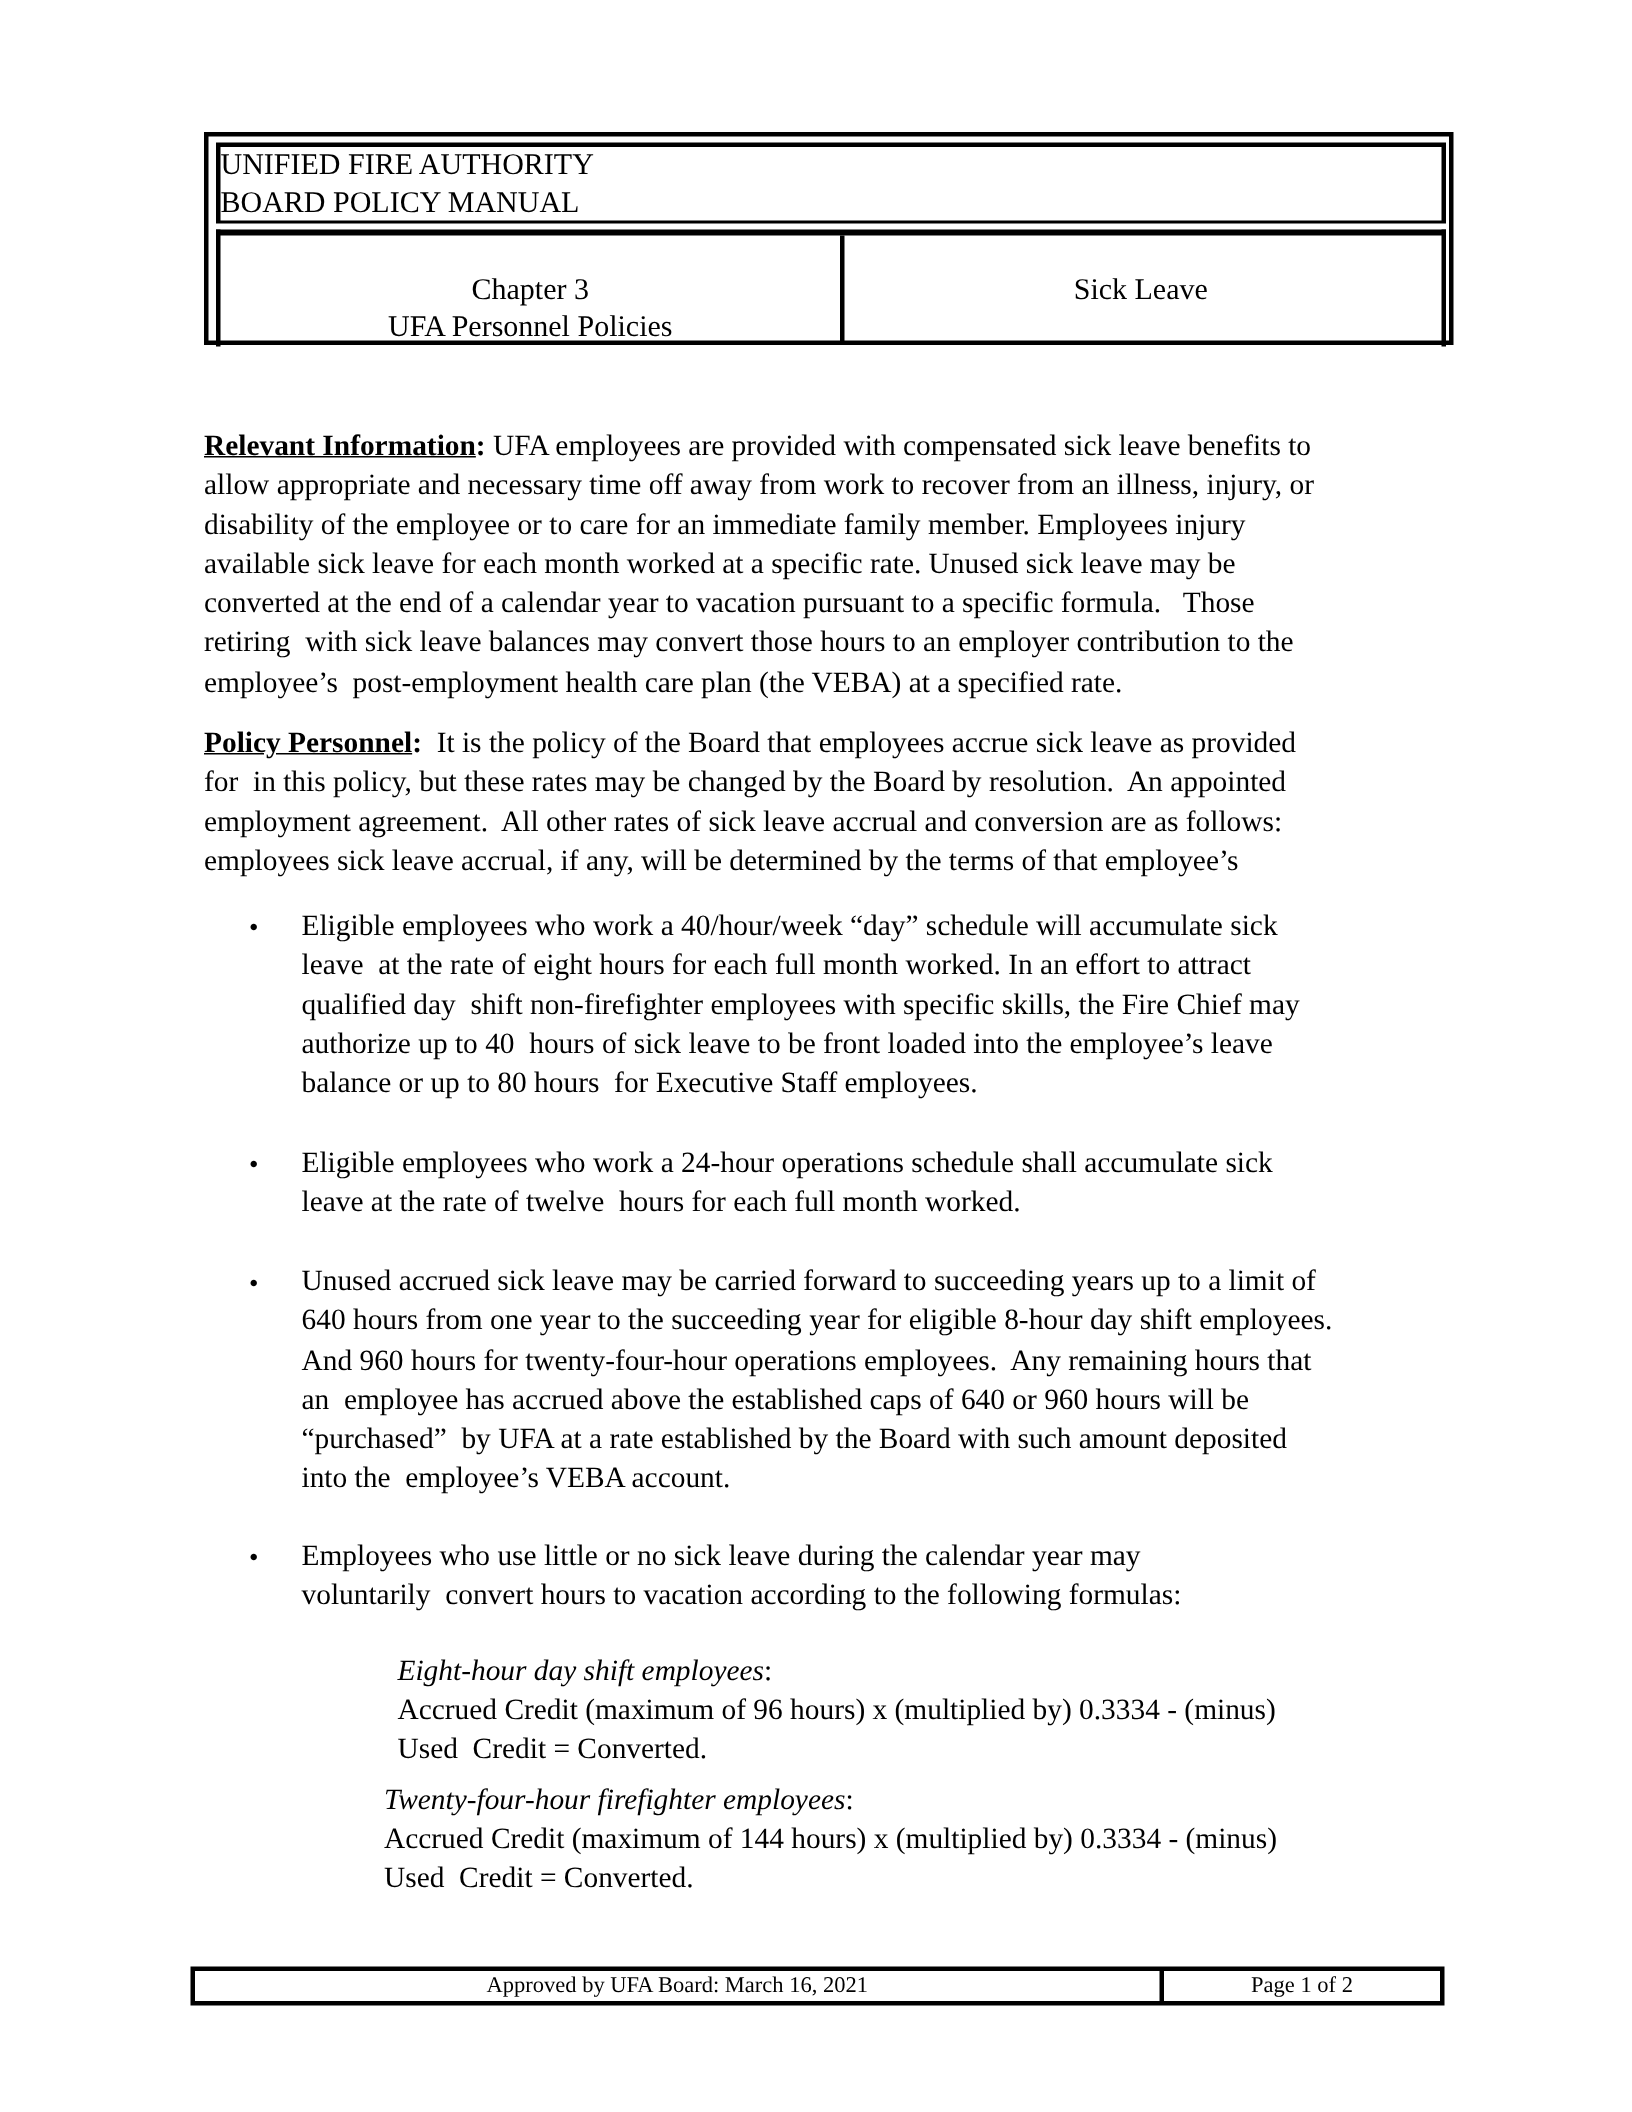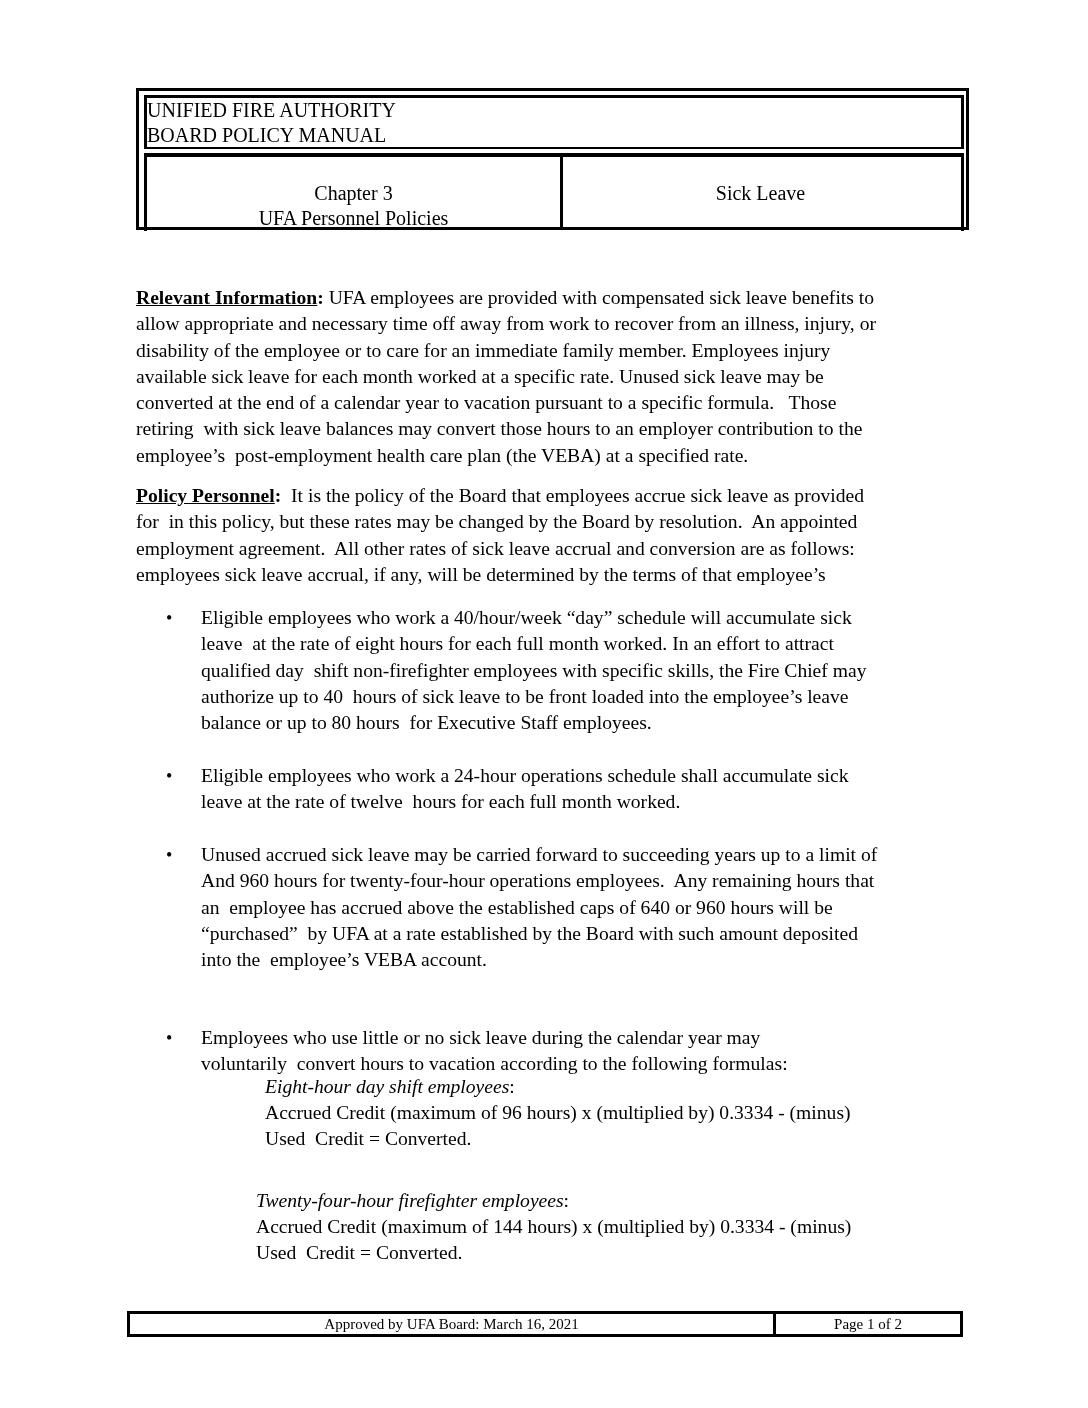--- a/index.html
+++ b/index.html
@@ -121,36 +121,37 @@
   <span class="btext">
     <div>Eligible employees who work a 24-hour operations schedule shall accumulate sick</div>
     <div>leave at the rate of twelve  hours for each full month worked.</div>
   </span>
 </div>
 
 <div class="bullet" style="top:842px;">
   <span class="dot">•</span>
   <span class="btext">
     <div>Unused accrued sick leave may be carried forward to succeeding years up to a limit of</div>
+    <div>640 hours from one year to the succeeding year for eligible 8-hour day shift employees.</div>
     <div>And 960 hours for twenty-four-hour operations employees.  Any remaining hours that</div>
     <div>an  employee has accrued above the established caps of 640 or 960 hours will be</div>
     <div>“purchased”  by UFA at a rate established by the Board with such amount deposited</div>
     <div>into the  employee’s VEBA account.</div>
   </span>
 </div>
 
 <div class="bullet" style="top:1025px;">
   <span class="dot">•</span>
   <span class="btext">
     <div>Employees who use little or no sick leave during the calendar year may</div>
     <div>voluntarily  convert hours to vacation according to the following formulas:</div>
   </span>
 </div>
 
-<div class="formula" style="left:265px; top:1074px;">
+<div class="formula" style="left:265px; top:1102px;">
   <div><span class="fhead">Eight-hour day shift employees</span><span>:</span></div>
   <div>Accrued Credit (maximum of 96 hours) x (multiplied by) 0.3334 - (minus)</div>
   <div>Used  Credit = Converted.</div>
 </div>
 
 <div class="formula" style="left:256px; top:1188px;">
   <div><span class="fhead">Twenty-four-hour firefighter employees</span><span>:</span></div>
   <div>Accrued Credit (maximum of 144 hours) x (multiplied by) 0.3334 - (minus)</div>
   <div>Used  Credit = Converted.</div>
 </div>

